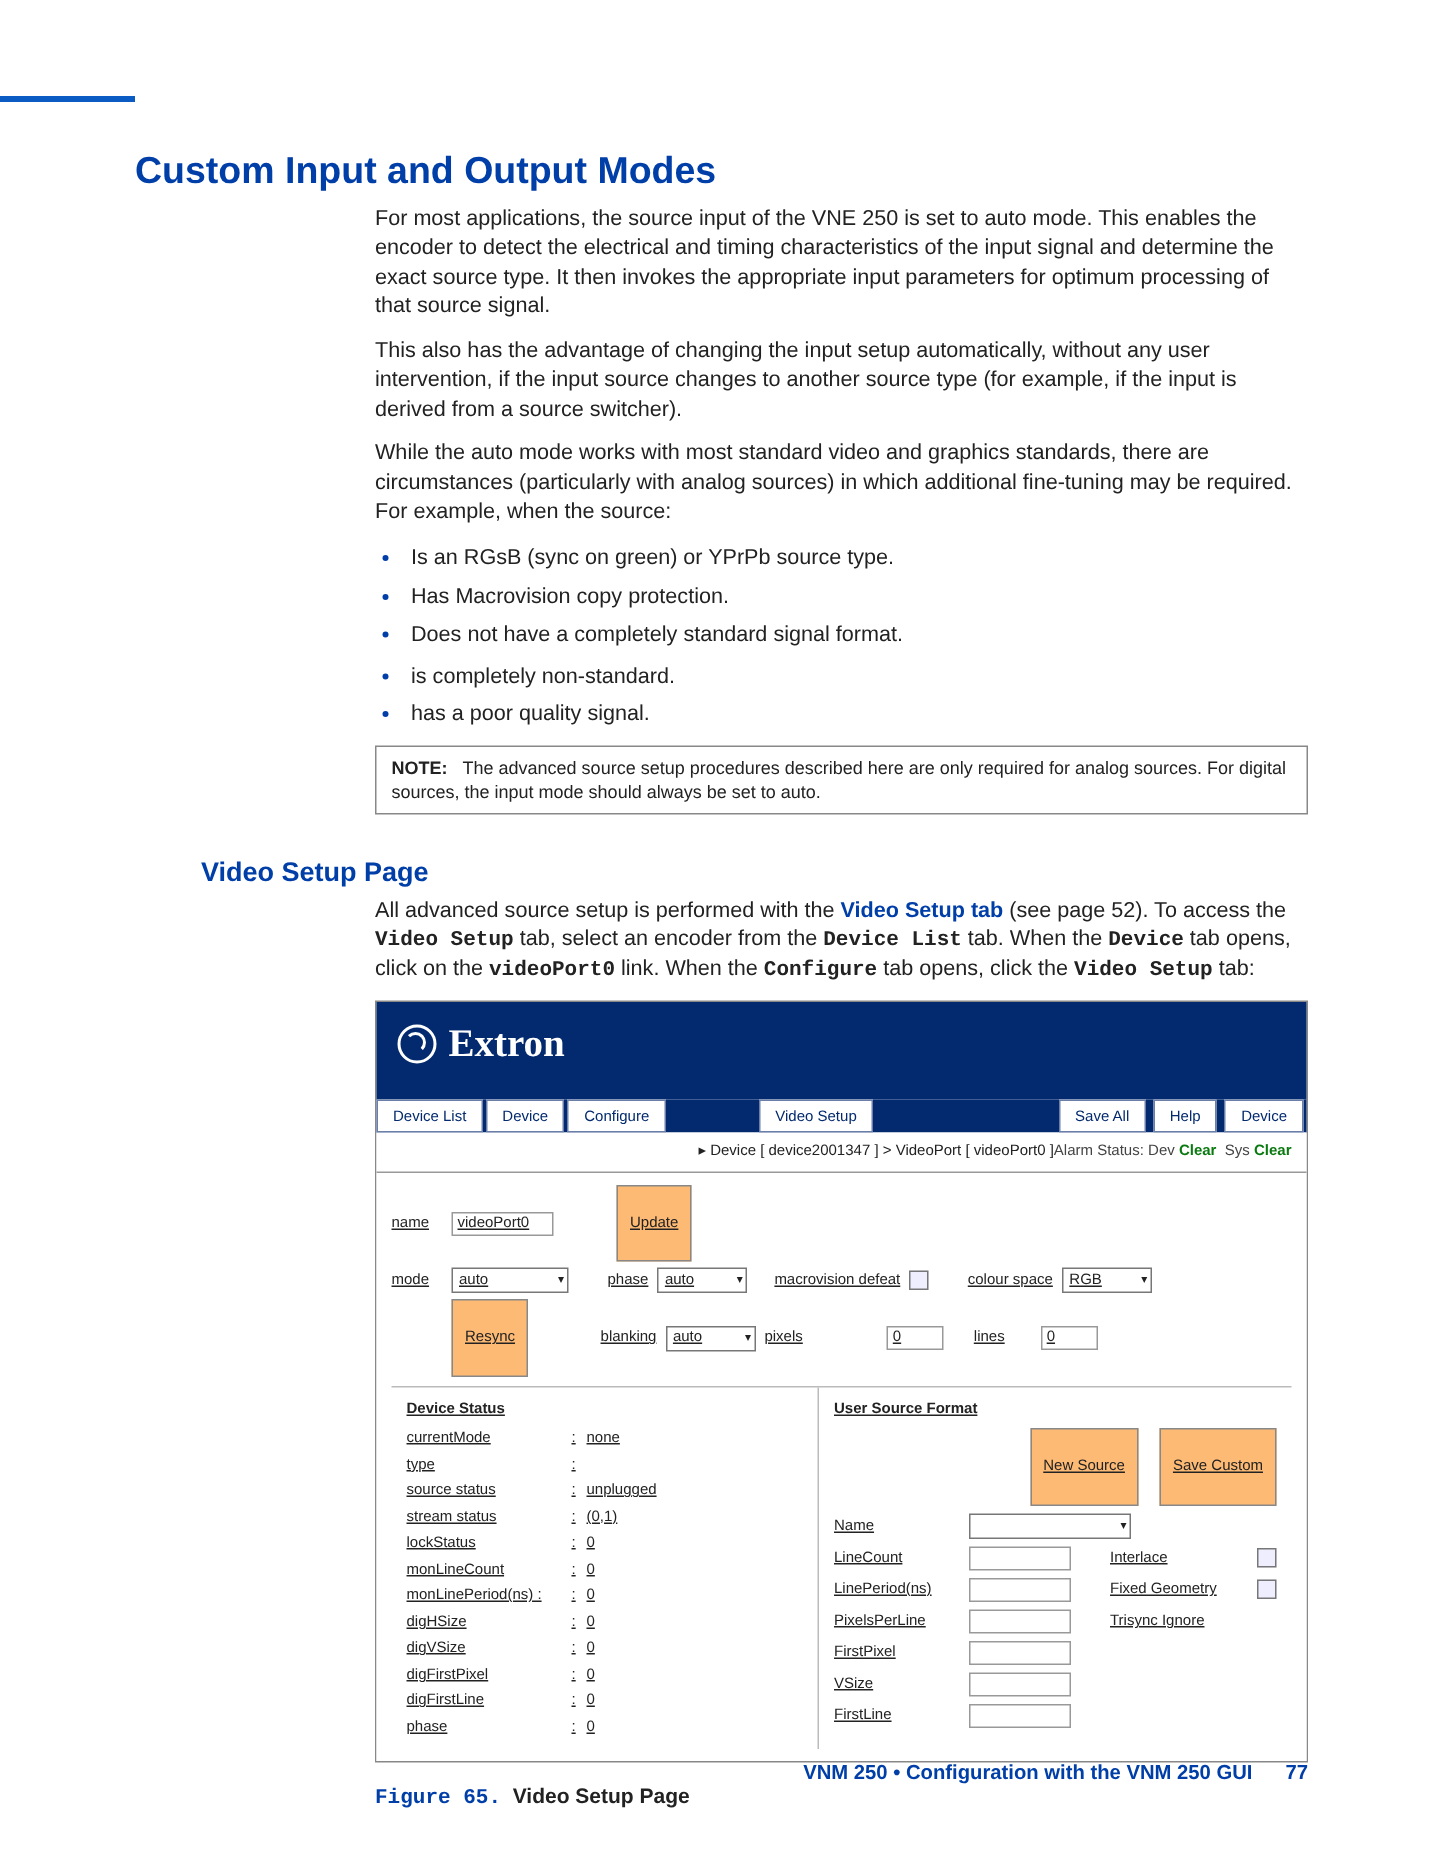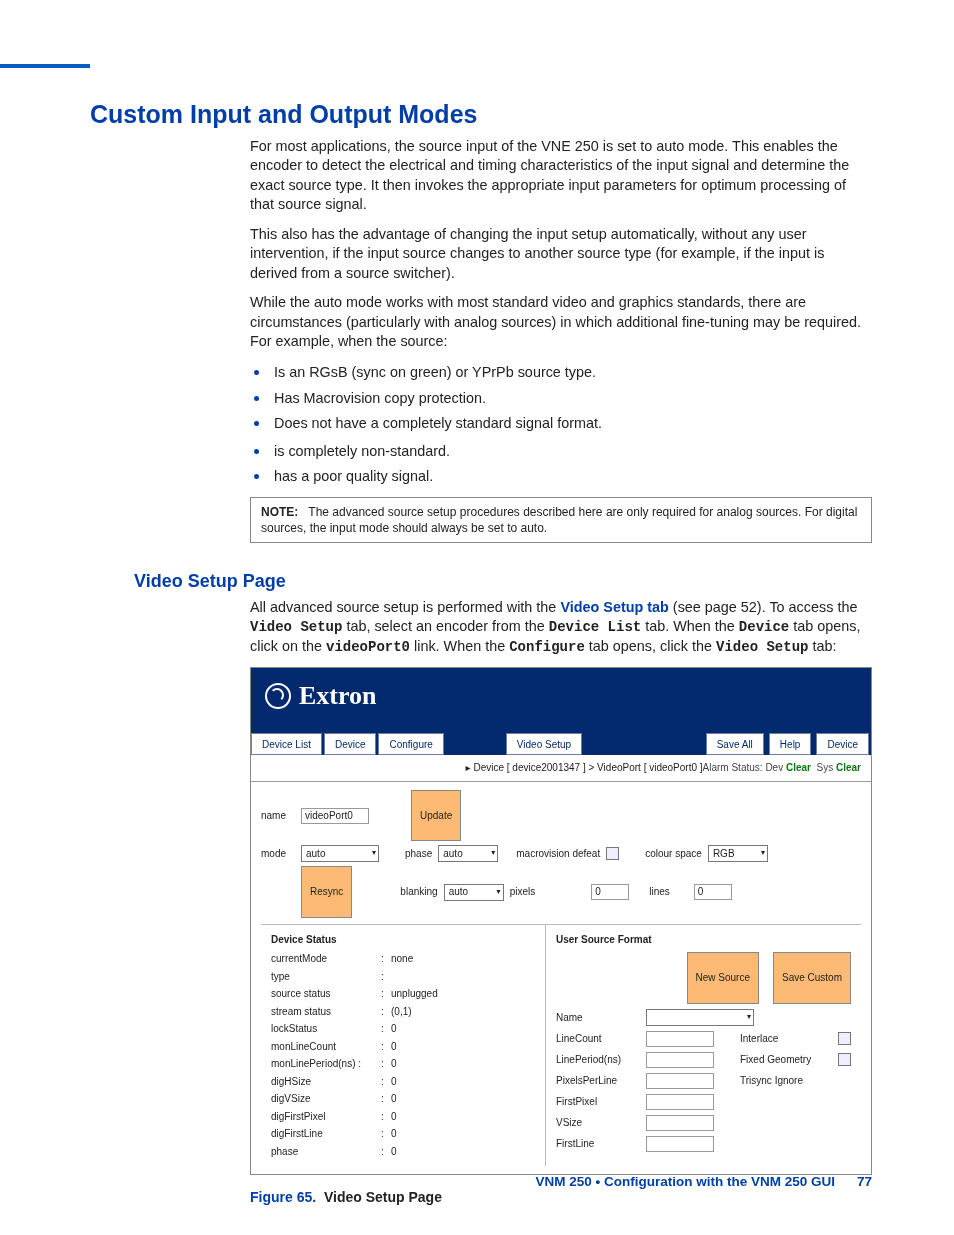--- a/index.html
+++ b/index.html
@@ -20,37 +20,37 @@
   
   .gui { margin-top:10px; border:1px solid #888; font-size:10px; color:#222; }
   .gui-header { background:#032a6e; color:#fff; padding:10px 14px 20px 14px; }
   .gui-logo { font-family: "Times New Roman", serif; font-size:26px; font-weight:bold; display:flex; align-items:center; gap:8px;}
   .gui-tabs { display:flex; align-items:stretch; background:#032a6e; height:22px; }
   .tab { background:#fff; color:#032a6e; border:1px solid #6b7fa8; padding:2px 10px; font-size:10px; display:flex; align-items:center; margin-right:2px; }
   .tabs-right { margin-left:auto; display:flex; gap:3px; }
   .crumbrow { background:#fff; border-bottom:1px solid #999; padding:6px 10px; display:flex; justify-content:flex-end; font-size:10px; }
   .crumbrow .alarm { color:#444; }
   .clr { color:#0a7a10; font-weight:bold; }
-  .section { background:#fff; padding:8px 10px; }
+  .section { background:#fff; padding:8px 10px;text-decoration:underline; }
   .row { display:flex; align-items:center; gap:6px; margin-bottom:4px; font-size:10px;}
   .field { background:#fff; border:1px solid #999; height:14px; padding:0 3px; font-size:10px; display:inline-flex; align-items:center; }.w60{width:60px}.w42{width:42px}.w30{width:30px}.w90{width:90px}
   .sel { border:1px solid #777; padding:0 12px 0 4px; height:15px; font-size:10px; position:relative; background:#fff; display:inline-flex; align-items:center;}
   .sel::after{content:"▾"; position:absolute; right:2px; font-size:8px;}
   .chk{ width:11px; height:11px; border:1px solid #777; display:inline-block; background:#eef; }
   .smbtn{ border:1px solid #888; background:#fdba74; padding:18px 8px; font-size:10px;}
   .twocol { display:flex; border-top:1px solid #bbb; margin-top:6px; }
   .col { flex:1; padding:8px 10px; font-size:10px; }
   .col + .col { border-left:1px solid #bbb; }
   .kv { display:grid; grid-template-columns:110px 10px 1fr; row-gap:4px; font-size:10px;}
   .kv div { white-space:nowrap; }
   .usf .line { display:flex; align-items:center; gap:8px; margin-bottom:5px;}
   .usf label{ width:82px; display:inline-block;}
   .usf .rlabel{ width:90px; display:inline-block;}
   .caption { margin:14px 0 0 160px; font-size:14px; }
-  .caption .figlabel { color:#003ea8; font-weight:bold; }
+  .caption .figlabel { color:#003ea8; font-weight:bold;font-family:Liberation Mono, monospace; }
   .footer { position:absolute; bottom:46px; right:82px; font-size:13.5px; color:#003ea8; font-weight:bold; }
   .footer .pg { margin-left:22px; color:#003ea8; }
   .logo-swirl { width:22px; height:22px; border:2px solid #fff; border-radius:50%; position:relative; display:inline-block;}
   .logo-swirl::after{content:""; position:absolute; width:10px; height:10px; border:2px solid #fff; border-radius:50%; border-left-color:transparent; border-bottom-color:transparent; top:3px; left:3px;}
 </style>
 </head>
 <body>
 
 <div class="page">
   <div class="topbar"></div>

